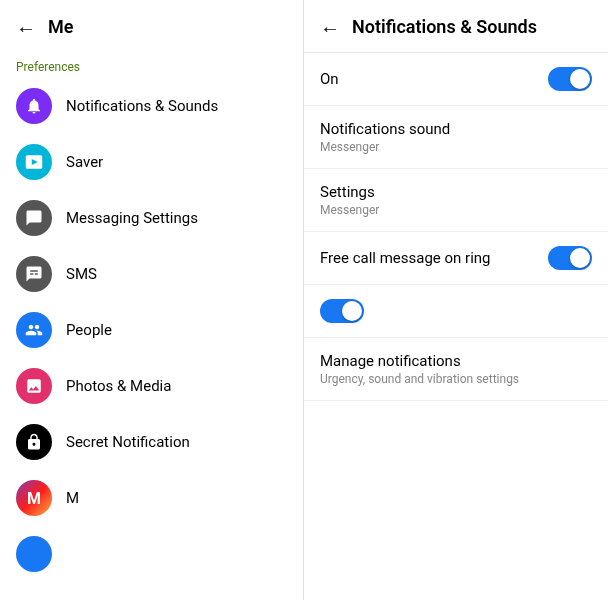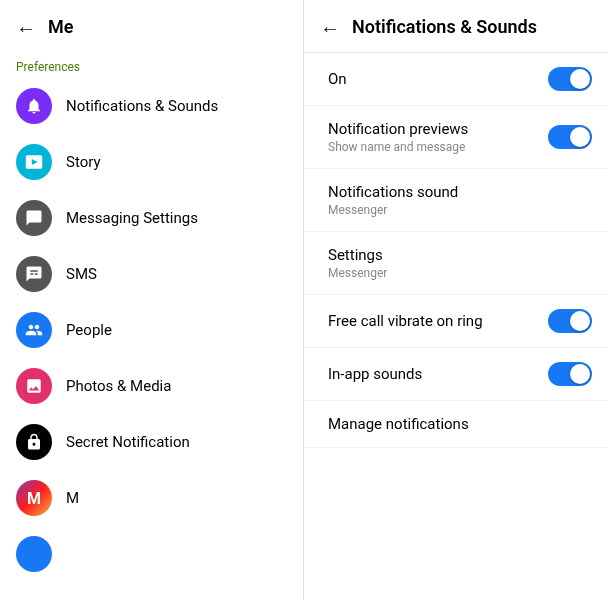--- a/index.html
+++ b/index.html
@@ -136,21 +136,20 @@
       align-items: center;
       justify-content: space-between;
       padding: 14px 16px;
       border-bottom: 1px solid #f0f0f0;
     }
 
     .settings-item-left {
       display: flex;
       flex-direction: column;
       gap: 2px;
-      margin-left: 8px;
     }
 
     .settings-item-label {
       font-size: 15px;
       color: #000;
     }
 
     .settings-item-sublabel {
       font-size: 12px;
       color: #888;
@@ -181,21 +180,21 @@
           </svg>
         </div>
         <span class="menu-item-text">Notifications &amp; Sounds</span>
       </div>
       <div class="menu-item">
         <div class="menu-icon icon-teal">
           <svg class="icon-svg" viewBox="0 0 24 24">
             <path d="M21 3H3C2 3 1 4 1 5v14c0 1.1.9 2 2 2h18c1.1 0 2-.9 2-2V5c0-1-.9-2-2-2zM9 16V8l8 4-8 4z"></path>
           </svg>
         </div>
-        <span class="menu-item-text">Story</span>
+        <span class="menu-item-text">Saver</span>
       </div>
       <div class="menu-item">
         <div class="menu-icon icon-darkgray">
           <svg class="icon-svg" viewBox="0 0 24 24">
             <path d="M20 2H4c-1.1 0-2 .9-2 2v18l4-4h14c1.1 0 2-.9 2-2V4c0-1.1-.9-2-2-2z"></path>
           </svg>
         </div>
         <span class="menu-item-text">Messaging Settings</span>
       </div>
       <div class="menu-item">
@@ -252,54 +251,43 @@
       <div class="settings-item">
         <div class="settings-item-left">
           <span class="settings-item-label">On</span>
         </div>
         <div class="toggle on">
           <div class="toggle-knob"></div>
         </div>
       </div>
       <div class="settings-item">
         <div class="settings-item-left">
-          <span class="settings-item-label">Notification previews</span>
-          <span class="settings-item-sublabel">Show name and message</span>
+          <span class="settings-item-label">Notifications sound</span>
+          <span class="settings-item-sublabel">Messenger</span>
+        </div>
+      </div>
+      <div class="settings-item">
+        <div class="settings-item-left">
+          <span class="settings-item-label">Settings</span>
+          <span class="settings-item-sublabel">Messenger</span>
+        </div>
+      </div>
+      <div class="settings-item">
+        <div class="settings-item-left">
+          <span class="settings-item-label">Free call message on ring</span>
         </div>
         <div class="toggle on">
           <div class="toggle-knob"></div>
         </div>
       </div>
       <div class="settings-item">
-        <div class="settings-item-left">
-          <span class="settings-item-label">Notifications sound</span>
-          <span class="settings-item-sublabel">Messenger</span>
-        </div>
-      </div>
-      <div class="settings-item">
-        <div class="settings-item-left">
-          <span class="settings-item-label">Settings</span>
-          <span class="settings-item-sublabel">Messenger</span>
-        </div>
-      </div>
-      <div class="settings-item">
-        <div class="settings-item-left">
-          <span class="settings-item-label">Free call vibrate on ring</span>
-        </div>
         <div class="toggle on">
           <div class="toggle-knob"></div>
         </div>
       </div>
       <div class="settings-item">
         <div class="settings-item-left">
-          <span class="settings-item-label">In-app sounds</span>
-        </div>
-        <div class="toggle on">
-          <div class="toggle-knob"></div>
-        </div>
-      </div>
-      <div class="settings-item">
-        <div class="settings-item-left">
           <span class="settings-item-label">Manage notifications</span>
+          <span class="settings-item-sublabel">Urgency, sound and vibration settings</span>
         </div>
       </div>
     </div>
 </div>
 
 </body></html>

